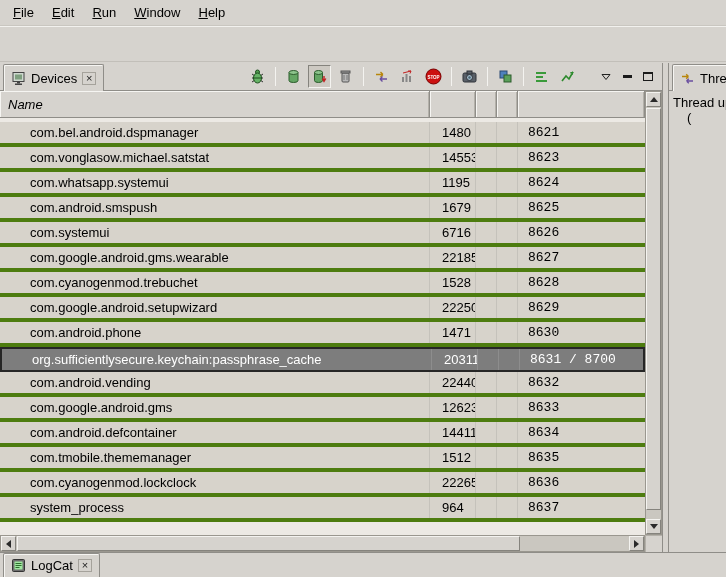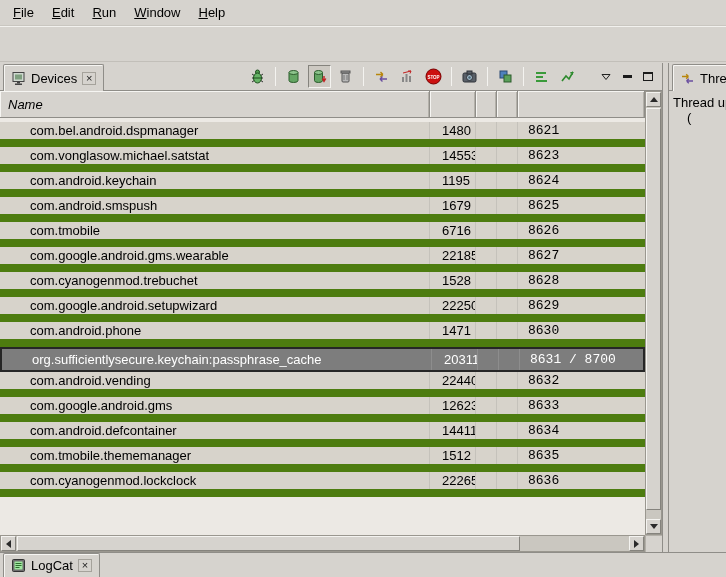--- a/index.html
+++ b/index.html
@@ -45,21 +45,21 @@
   
   .table-area { position:relative; flex:1; background:#d6d3ce; }
   .thead { height:27px; margin-right:17px; display:flex; }
   .th { background:#d6d3ce; border-right:1px solid #8f8d88; border-bottom:1px solid #8f8d88;
         box-shadow: inset 1px 1px 0 #f6f5f2, inset -1px 0 0 #b3b0a9; padding:6px 0 0 8px;
         overflow:hidden; white-space:nowrap;font-style:italic; }
   .w-name { width:430px; } .w-pid { width:46px; } .w-c3 { width:21px; } .w-c4 { width:21px; } .w-port { flex:1; }
 
   .rows { position:absolute; top:27px; left:0; right:17px; bottom:17px; overflow:hidden;
           background:#ece9e4; padding-top:4px; }
-  .row { display:flex; align-items:center; height:25px; border-bottom:8px solid #4d7c0f;
+  .row { display:flex; align-items:center; height:25px; border-bottom:4px solid #4d7c0f;
          background:#d7d3cb; cursor:default; }
   .cell { overflow:hidden; white-space:nowrap; height:100%; display:flex; align-items:center; }
   .cell.name { width:430px; padding-left:30px; border-right:1px solid #c5c2bb; }
   .cell.pid  { width:46px; padding-left:12px; border-right:1px solid #c5c2bb; }
   .cell.c3   { width:21px; border-right:1px solid #c5c2bb; }
   .cell.c4   { width:21px; border-right:1px solid #c5c2bb; }
   .cell.port { flex:1; padding-left:10px;font-family:Liberation Mono, monospace; }
   .row.selected { background:#7d7d7d; color:#fff; border:2px solid #262626; }
   .row.selected .cell { border-right-color:#8d8d8d; }
 
@@ -243,35 +243,35 @@
               <div class="cell port">8621</div>
             </div>
             <div class="row">
               <div class="cell name">com.vonglasow.michael.satstat</div>
               <div class="cell pid">14553</div>
               <div class="cell c3"></div>
               <div class="cell c4"></div>
               <div class="cell port">8623</div>
             </div>
             <div class="row">
-              <div class="cell name">com.android.keychain</div>
+              <div class="cell name">com.whatsapp.systemui</div>
               <div class="cell pid">1195</div>
               <div class="cell c3"></div>
               <div class="cell c4"></div>
               <div class="cell port">8624</div>
             </div>
             <div class="row">
               <div class="cell name">com.android.smspush</div>
               <div class="cell pid">1679</div>
               <div class="cell c3"></div>
               <div class="cell c4"></div>
               <div class="cell port">8625</div>
             </div>
             <div class="row">
-              <div class="cell name">com.tmobile</div>
+              <div class="cell name">com.systemui</div>
               <div class="cell pid">6716</div>
               <div class="cell c3"></div>
               <div class="cell c4"></div>
               <div class="cell port">8626</div>
             </div>
             <div class="row">
               <div class="cell name">com.google.android.gms.wearable</div>
               <div class="cell pid">22185</div>
               <div class="cell c3"></div>
               <div class="cell c4"></div>
@@ -332,20 +332,27 @@
               <div class="cell c3"></div>
               <div class="cell c4"></div>
               <div class="cell port">8635</div>
             </div>
             <div class="row">
               <div class="cell name">com.cyanogenmod.lockclock</div>
               <div class="cell pid">22265</div>
               <div class="cell c3"></div>
               <div class="cell c4"></div>
               <div class="cell port">8636</div>
+            </div>
+            <div class="row">
+              <div class="cell name">system_process</div>
+              <div class="cell pid">964</div>
+              <div class="cell c3"></div>
+              <div class="cell c4"></div>
+              <div class="cell port">8637</div>
             </div>
           </div>
 
         <div class="vscroll">
           <div class="sb-btn up">
               <span class="tri-up"></span>
             </div>
           <div class="v-thumb"></div>
           <div class="sb-btn down">
               <span class="tri-down"></span>

